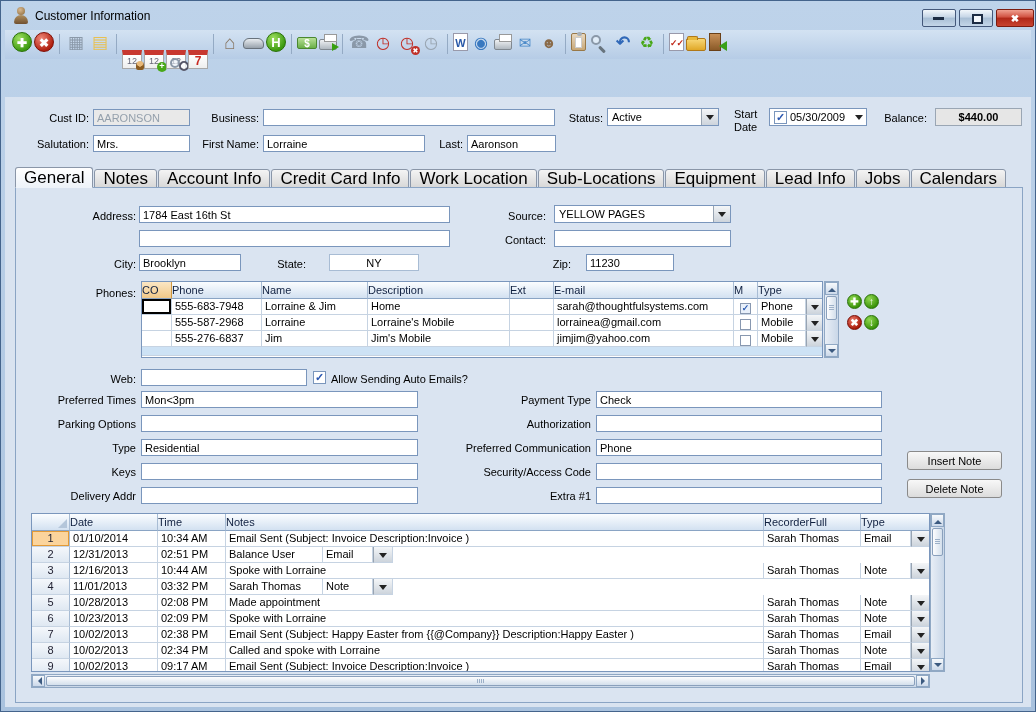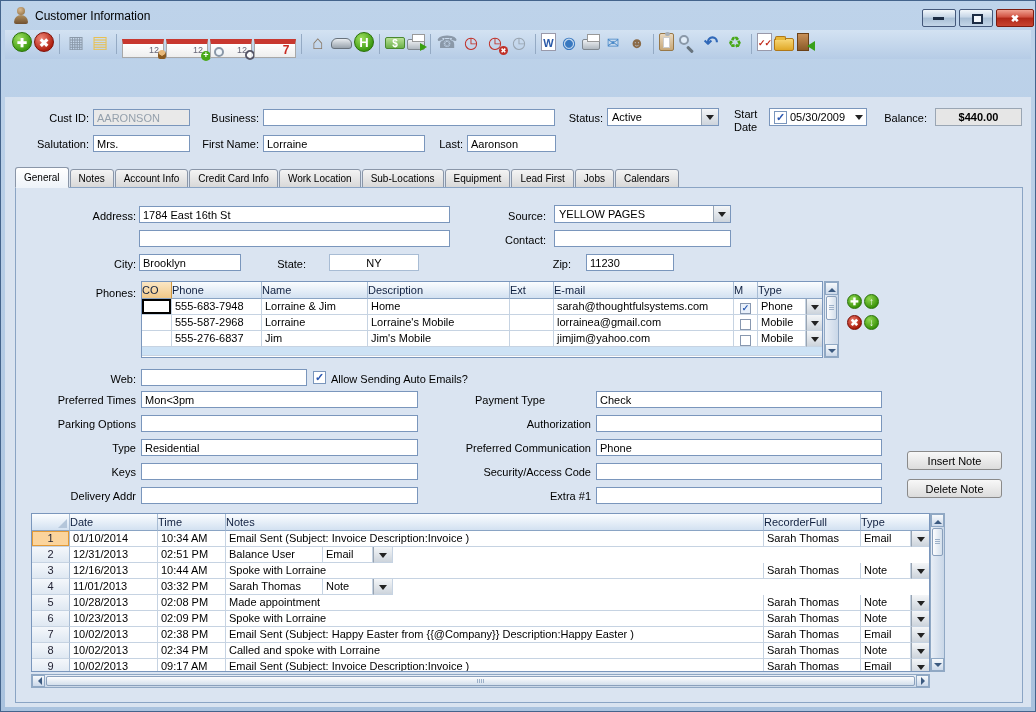--- a/index.html
+++ b/index.html
@@ -24,21 +24,21 @@
   
   #toolbar{position:absolute;left:4px;top:29px;right:4px;height:29px;background:linear-gradient(#d3e2f2,#b6cce6);padding:2px 0 0 6px;box-sizing:border-box;white-space:nowrap;}
   .tbsep{display:inline-block;width:1px;height:20px;background:#94aac4;margin:2px 4px;vertical-align:top;}
   .tbicon{display:inline-block;width:22px;height:22px;margin:0 1px;text-align:center;line-height:22px;font-size:14px;vertical-align:top;position:relative;cursor:pointer;color:#444;}
   .circ{border-radius:50%;color:#fff;font-size:12px;font-weight:bold;width:20px;height:20px;line-height:20px;}
   .circ.green{background:radial-gradient(circle at 35% 30%,#9fe060,#3c9a10 72%);border:1px solid #2a7008;box-sizing:border-box;}
   .circ.red{background:radial-gradient(circle at 35% 30%,#f08878,#b02010 72%);border:1px solid #801008;box-sizing:border-box;}
   .circ.bold{font-size:13px;}
   .plain.grey{color:#8a98a8;font-size:17px;}
   .plain.yellow{color:#e8c050;font-size:17px;}
-  .cal{background:linear-gradient(#fff,#eee);border:1px solid #a8a8a8;border-top:5px solid #c83830;font-size:9px;line-height:13px;color:#667;width:18px;height:13px;margin-top:7px;box-sizing:content-box;padding-left:22px;}
+  .cal{background:linear-gradient(#fff,#eee);border:1px solid #a8a8a8;border-top:5px solid #c83830;font-size:9px;line-height:13px;color:#667;width:18px;height:13px;margin-top:18px;box-sizing:content-box;}
   .cal.seven{color:#c82820;font-weight:bold;font-size:12px;}
   .cal.plus::after{content:"+";position:absolute;right:-4px;bottom:-4px;color:#fff;background:#48a818;border-radius:50%;width:10px;height:10px;line-height:9px;font-size:9px;font-weight:bold;}
   .cal.mag::after{content:"";position:absolute;right:-4px;bottom:-3px;width:6px;height:6px;border:2px solid #556;border-radius:50%;background:rgba(255,255,255,.75);}
   .cal.person::after{content:"";position:absolute;right:-3px;bottom:-2px;width:8px;height:9px;background:radial-gradient(circle at 50% 28%,#e8b878 38%,#8a5a20 44%);border-radius:50% 50% 25% 25%;}
   .plain.house{color:#8a7a68;font-size:19px;}
   .car{background:linear-gradient(#e8ecf0,#98a2ac);border-radius:6px 6px 3px 3px;width:21px;height:11px;margin-top:6px;border:1px solid #68727c;box-sizing:border-box;}
   .money{background:linear-gradient(#b8e098,#6ab048);border:1px solid #4a8830;width:20px;height:12px;margin-top:5px;border-radius:2px;color:#fff;font-size:10px;line-height:12px;font-weight:bold;box-sizing:border-box;}
   .printer{background:linear-gradient(#f0f2f4,#b0b8c0);border:1px solid #808890;width:18px;height:11px;margin-top:7px;border-radius:2px;box-sizing:border-box;}
   .printer::before{content:"";position:absolute;left:4px;top:-6px;width:11px;height:6px;background:#fff;border:1px solid #999;}
   .printer.arrow::after{content:"";position:absolute;right:-3px;bottom:-2px;border-left:7px solid #38a010;border-top:4px solid transparent;border-bottom:4px solid transparent;}
@@ -76,21 +76,21 @@
   .combo-text{flex:1;overflow:hidden;white-space:nowrap;}
   .combo-btn{width:16px;align-self:stretch;background:linear-gradient(#f4f6f8,#cdd4dc);border-left:1px solid #98a4b2;position:relative;}
   .combo-btn::after,.combo-arrow::after{content:"";position:absolute;left:50%;top:50%;margin:-2px 0 0 -4px;border-left:4px solid transparent;border-right:4px solid transparent;border-top:5px solid #222;}
   .combo-arrow{width:14px;align-self:stretch;position:relative;}
   .cb{position:absolute;width:13px;height:13px;border:1px solid #7a96bc;background:#fff;box-sizing:border-box;cursor:pointer;}
   .cb.inline{position:static;display:inline-block;flex:0 0 13px;margin-right:3px;}
   .cb.checked::after{content:"✓";color:#2b57b0;font-weight:bold;font-size:11px;line-height:11px;display:block;text-align:center;}
   .balance{position:absolute;background:#e6e6e6;border:1px solid #9aa6b4;font-weight:bold;font-size:11px;text-align:center;box-sizing:border-box;}
   
   #tabbar{position:absolute;left:14px;top:166px;height:21px;white-space:nowrap;}
-  .tab{display:inline-block;height:19px;line-height:18px;padding:0 8px;font-size:10px;background:linear-gradient(#f4f4f4,#d8d8d8);border:1px solid #8a96a8;border-radius:3px 3px 0 0;margin-right:1px;vertical-align:bottom;cursor:pointer;box-sizing:border-box;}
+  .tab{display:inline-block;height:19px;line-height:18px;padding:0 8px;font-size:17px;background:linear-gradient(#f4f4f4,#d8d8d8);border:1px solid #8a96a8;border-radius:3px 3px 0 0;margin-right:1px;vertical-align:bottom;cursor:pointer;box-sizing:border-box;}
   .tab.active{background:linear-gradient(#ffffff,#eef3f9);height:21px;line-height:20px;position:relative;z-index:3;border-bottom-color:#eef3f9;}
   #panel{position:absolute;left:14px;top:186px;width:1008px;height:516px;background:#dae4f1;border:1px solid #8aa4c4;box-sizing:border-box;z-index:1;}
   
   #phonesgrid{position:absolute;left:140px;top:280px;width:682px;height:77px;border:1px solid #7a96bc;background:#fff;overflow:hidden;box-sizing:border-box;z-index:2;}
   #notesgrid{position:absolute;left:30px;top:512px;width:899px;height:159px;border:1px solid #7a96bc;background:#fff;overflow:hidden;box-sizing:border-box;z-index:2;}
   .gh-row,.prow,.nrow{display:flex;}
   .phcell,.nhcell{box-sizing:border-box;height:17px;line-height:16px;font-size:11px;text-align:left;background:linear-gradient(#fbfdff,#d3e1f1);border-right:1px solid #a8bcd4;border-bottom:1px solid #8aa4c4;color:#102040;overflow:hidden;white-space:nowrap;flex:0 0 auto;cursor:pointer;}
   .pcell,.ncell{box-sizing:border-box;height:16px;line-height:15px;font-size:11px;background:#fff;border-right:1px solid #c6d3e2;border-bottom:1px solid #c6d3e2;overflow:hidden;white-space:nowrap;padding:0 3px;flex:0 0 auto;color:#000;}
   .ph-co{width:30px;background:linear-gradient(#fbe6c4,#f0c888);border-right:1px solid #d09840;}
   .ph-phone{width:90px}.ph-name{width:106px}.ph-desc{width:142px}.ph-ext{width:44px}.ph-email{width:180px}.ph-m{width:24px}.ph-type{width:66px}
@@ -171,21 +171,21 @@
   <span class="lbl ra" style="left:874px;top:111px;width:52px">Balance:</span>
   <div class="balance" style="left:934px;top:107px;width:87px;height:18px;line-height:17px">$440.00</div>
 
   <span class="lbl ra" style="left:24px;top:137px;width:64px">Salutation:</span>
   <input class="fld" style="left: 92px; top: 134px; width: 97px;" value="Mrs.">
   <span class="lbl ra" style="left:190px;top:137px;width:68px">First Name:</span>
   <input class="fld" style="left: 262px; top: 134px; width: 162px;" value="Lorraine">
   <span class="lbl ra" style="left:432px;top:137px;width:30px">Last:</span>
   <input class="fld" style="left: 466px; top: 134px; width: 89px;" value="Aaronson">
 
-  <div id="tabbar"><div class="tab active">General</div><div class="tab">Notes</div><div class="tab">Account Info</div><div class="tab">Credit Card Info</div><div class="tab">Work Location</div><div class="tab">Sub-Locations</div><div class="tab">Equipment</div><div class="tab">Lead First</div><div class="tab">Jobs</div><div class="tab">Calendars</div></div>
+  <div id="tabbar"><div class="tab active">General</div><div class="tab">Notes</div><div class="tab">Account Info</div><div class="tab">Credit Card Info</div><div class="tab">Work Location</div><div class="tab">Sub-Locations</div><div class="tab">Equipment</div><div class="tab">Lead Info</div><div class="tab">Jobs</div><div class="tab">Calendars</div></div>
   <div id="panel"></div>
 
   <span class="lbl ra" style="left:57px;top:209px;width:78px;z-index:2">Address:</span>
   <input class="fld" style="left: 138px; top: 205px; width: 311px; z-index: 2;" value="1784 East 16th St">
   <span class="lbl ra" style="left:488px;top:209px;width:57px;z-index:2">Source:</span>
   <div class="combo" style="left:553px;top:204px;width:177px;height:18px;z-index:2">
     <span class="combo-text">YELLOW PAGES</span>
     <span class="combo-btn"></span>
   </div>
   <input class="fld" style="left: 138px; top: 229px; width: 311px; z-index: 2;" value="">
@@ -263,21 +263,21 @@
       <div class="lbl ra" style="left: 10px; top: 393px; width: 125px; z-index: 2;">Preferred Times</div>
       <input class="fld" value="Mon&lt;3pm" style="left: 140px; top: 390px; width: 277px; z-index: 2;">
       <div class="lbl ra" style="left: 10px; top: 417px; width: 125px; z-index: 2;">Parking Options</div>
       <input class="fld" style="left: 140px; top: 414px; width: 277px; z-index: 2;">
       <div class="lbl ra" style="left: 10px; top: 441px; width: 125px; z-index: 2;">Type</div>
       <input class="fld" value="Residential" style="left: 140px; top: 438px; width: 277px; z-index: 2;">
       <div class="lbl ra" style="left: 10px; top: 465px; width: 125px; z-index: 2;">Keys</div>
       <input class="fld" style="left: 140px; top: 462px; width: 277px; z-index: 2;">
       <div class="lbl ra" style="left: 10px; top: 489px; width: 125px; z-index: 2;">Delivery Addr</div>
       <input class="fld" style="left: 140px; top: 486px; width: 277px; z-index: 2;">
-      <div class="lbl ra" style="left: 428px; top: 393px; width: 162px; z-index: 2; text-align: center;">Payment Type</div>
+      <div class="lbl ra" style="left: 428px; top: 393px; width: 162px; z-index: 2;">Payment Type</div>
       <input class="fld" value="Check" style="left: 595px; top: 390px; width: 286px; z-index: 2;">
       <div class="lbl ra" style="left: 428px; top: 417px; width: 162px; z-index: 2;">Authorization</div>
       <input class="fld" style="left: 595px; top: 414px; width: 286px; z-index: 2;">
       <div class="lbl ra" style="left: 428px; top: 441px; width: 162px; z-index: 2;">Preferred Communication</div>
       <input class="fld" value="Phone" style="left: 595px; top: 438px; width: 286px; z-index: 2;">
       <div class="lbl ra" style="left: 428px; top: 465px; width: 162px; z-index: 2;">Security/Access Code</div>
       <input class="fld" style="left: 595px; top: 462px; width: 286px; z-index: 2;">
       <div class="lbl ra" style="left: 428px; top: 489px; width: 162px; z-index: 2;">Extra #1</div>
       <input class="fld" style="left: 595px; top: 486px; width: 286px; z-index: 2;">
     </div>

